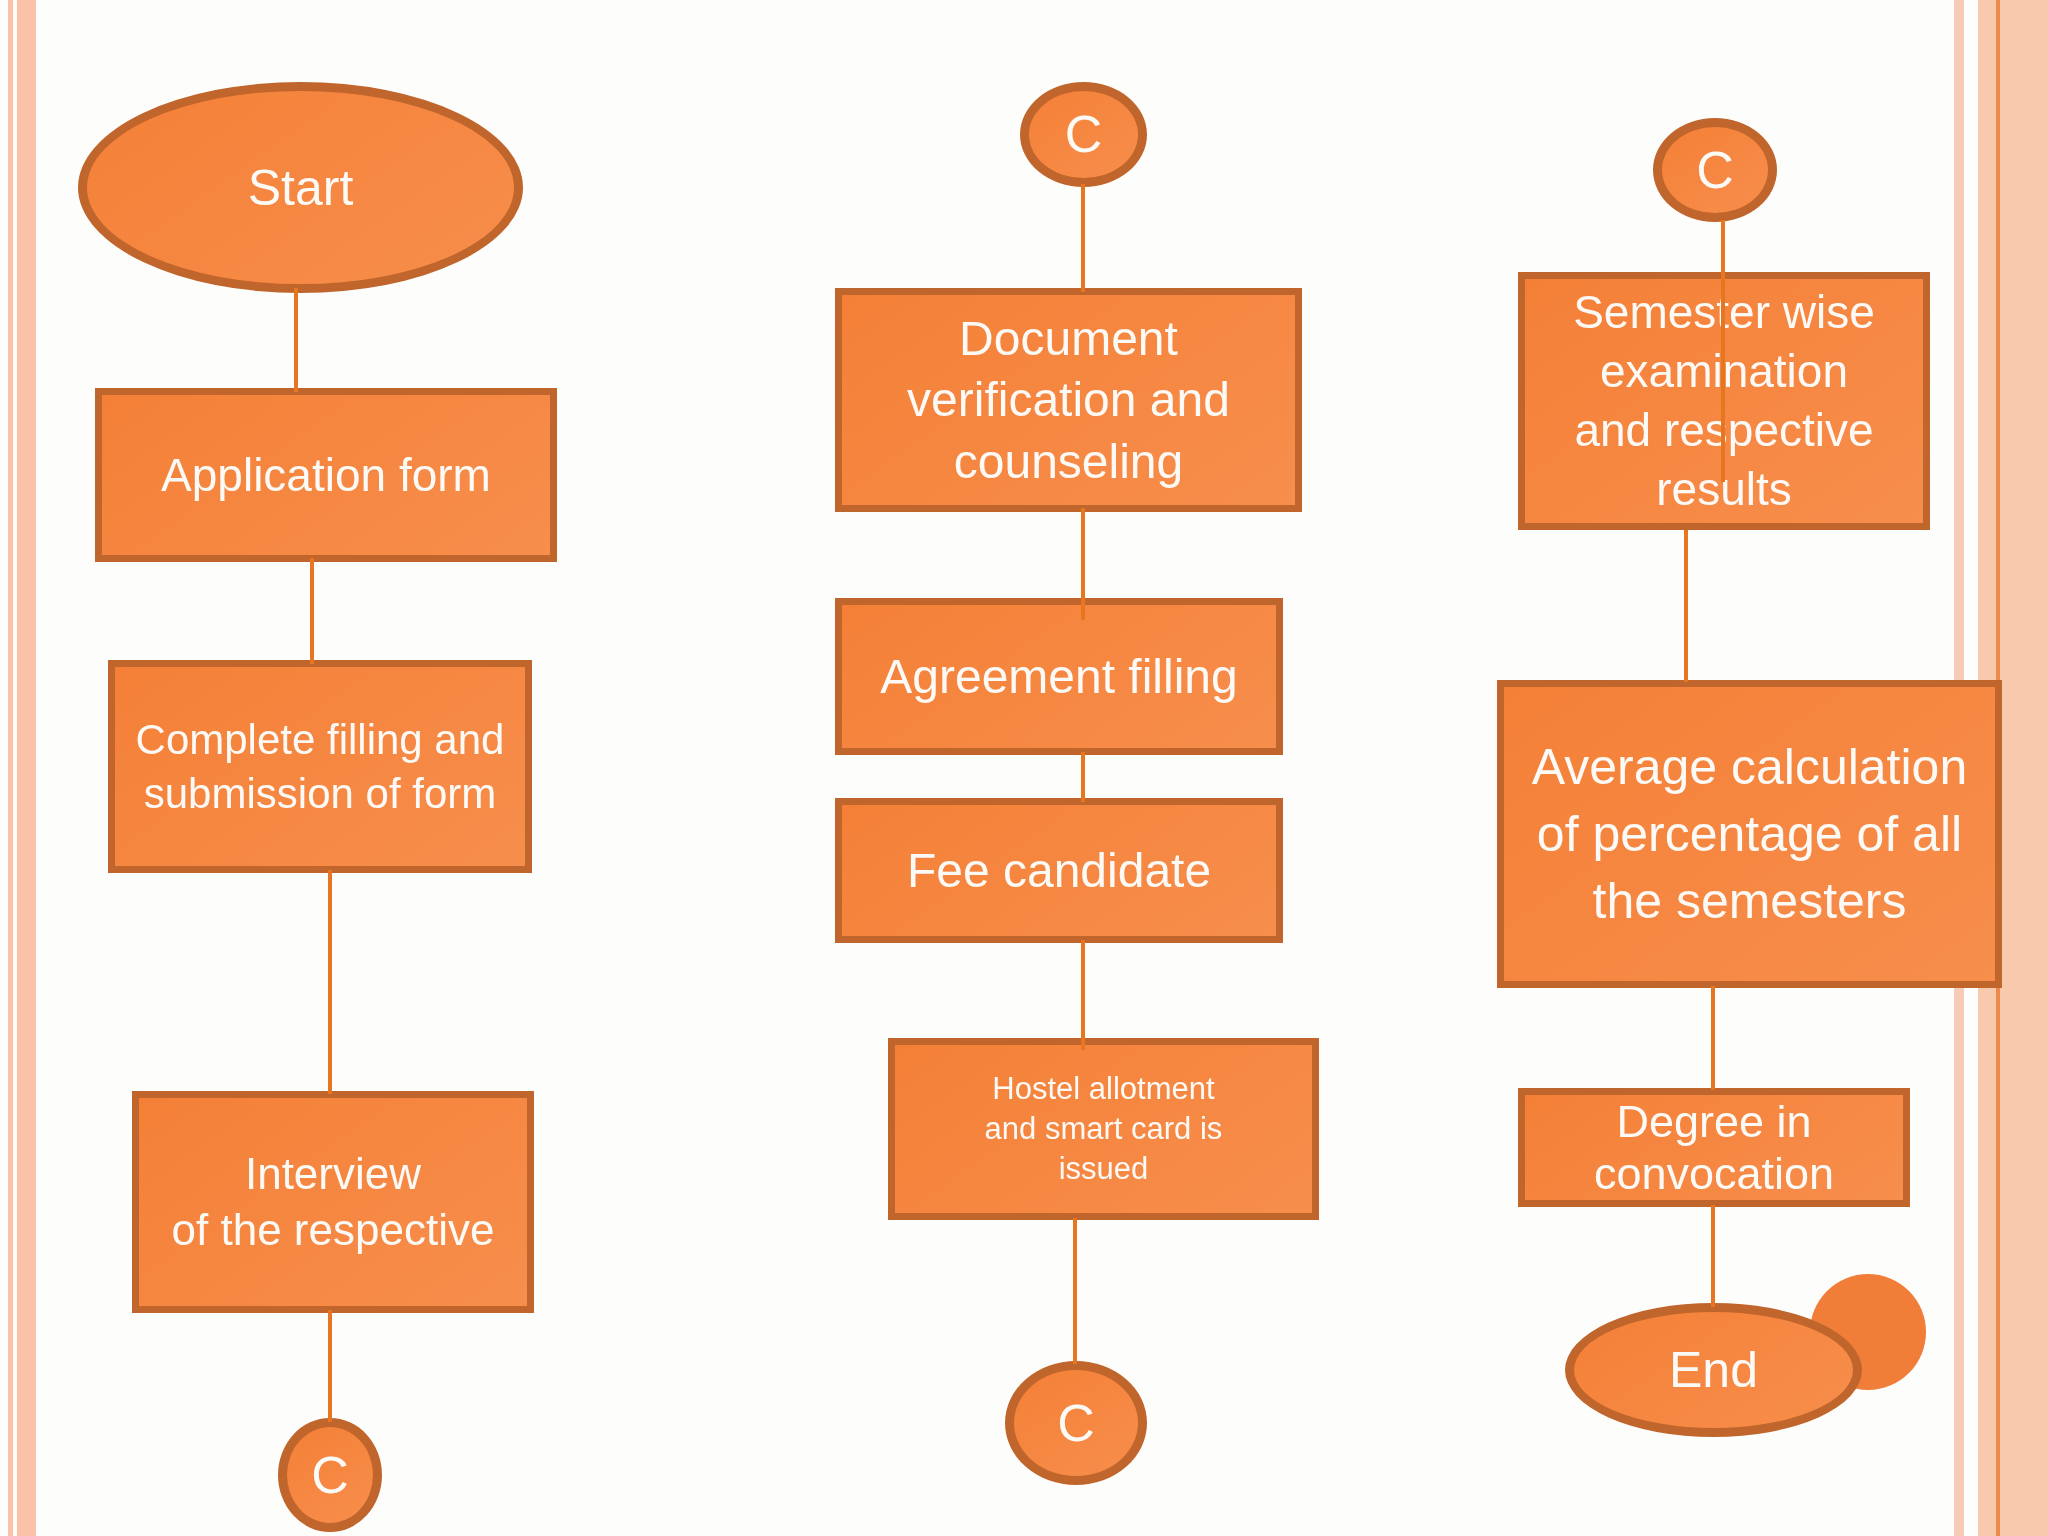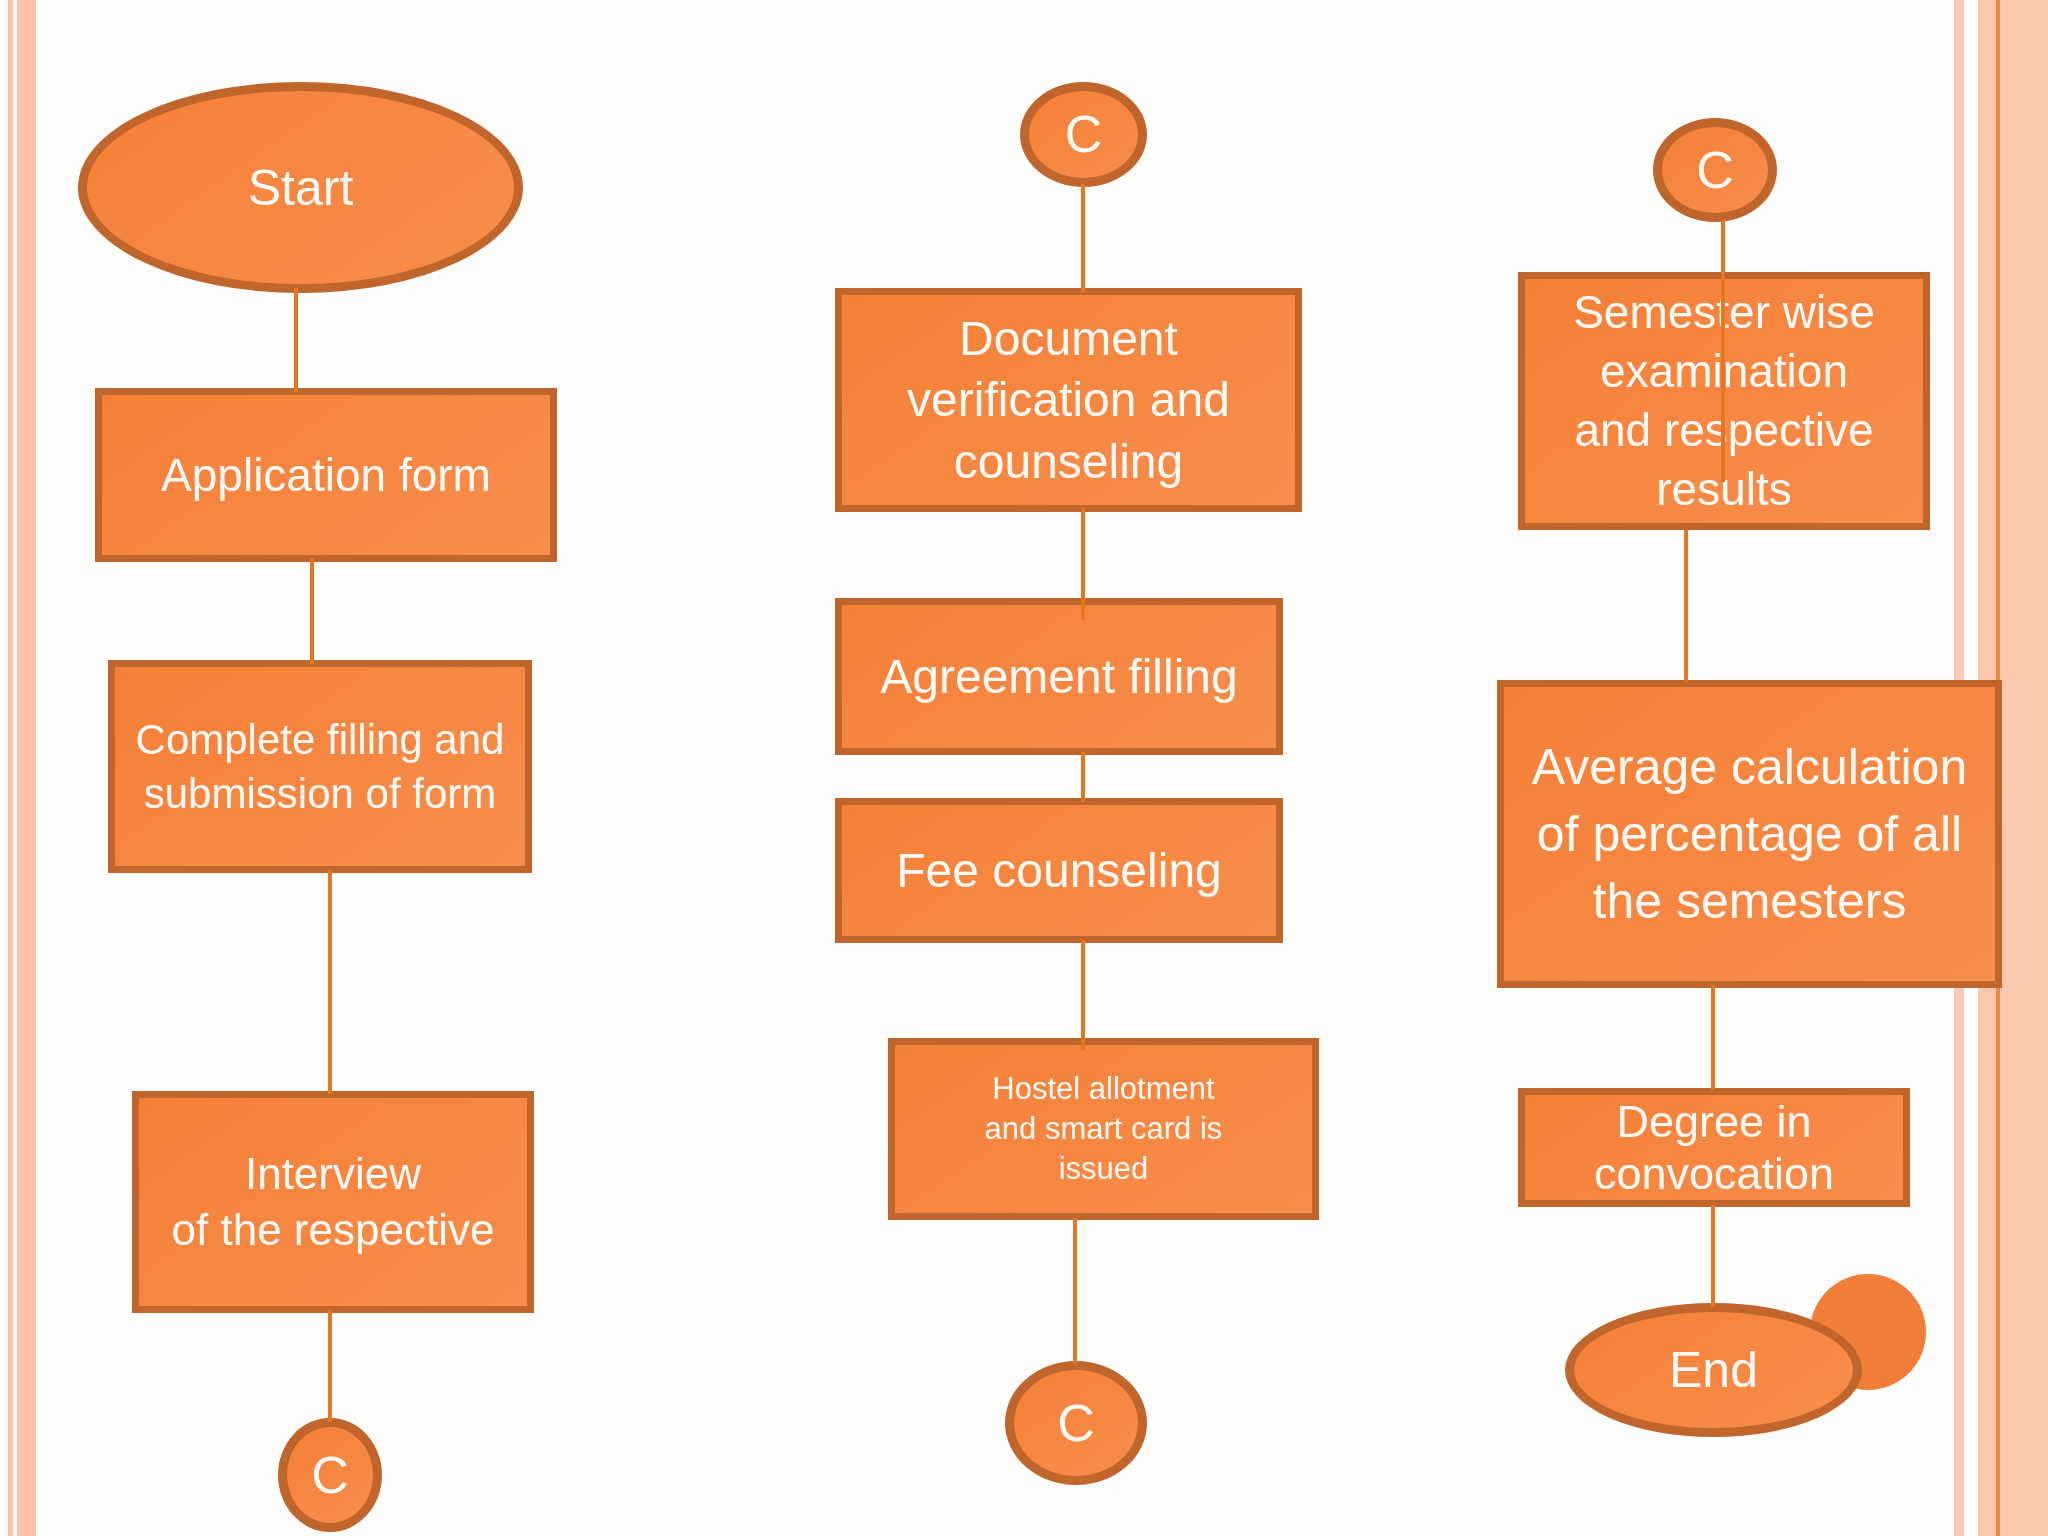--- a/index.html
+++ b/index.html
@@ -116,21 +116,21 @@
   </div>
   <div class="node n-document">
     <span>Document
 verification and
 counseling</span>
   </div>
   <div class="node n-agreement">
     <span>Agreement filling</span>
   </div>
   <div class="node n-fee">
-    <span>Fee counseling</span>
+    <span>Fee candidate</span>
   </div>
   <div class="node n-hostel">
     <span>Hostel allotment
 and smart card is
 issued</span>
   </div>
   <div class="node cnode n-c2bot">
     <span>C</span>
   </div>
 

